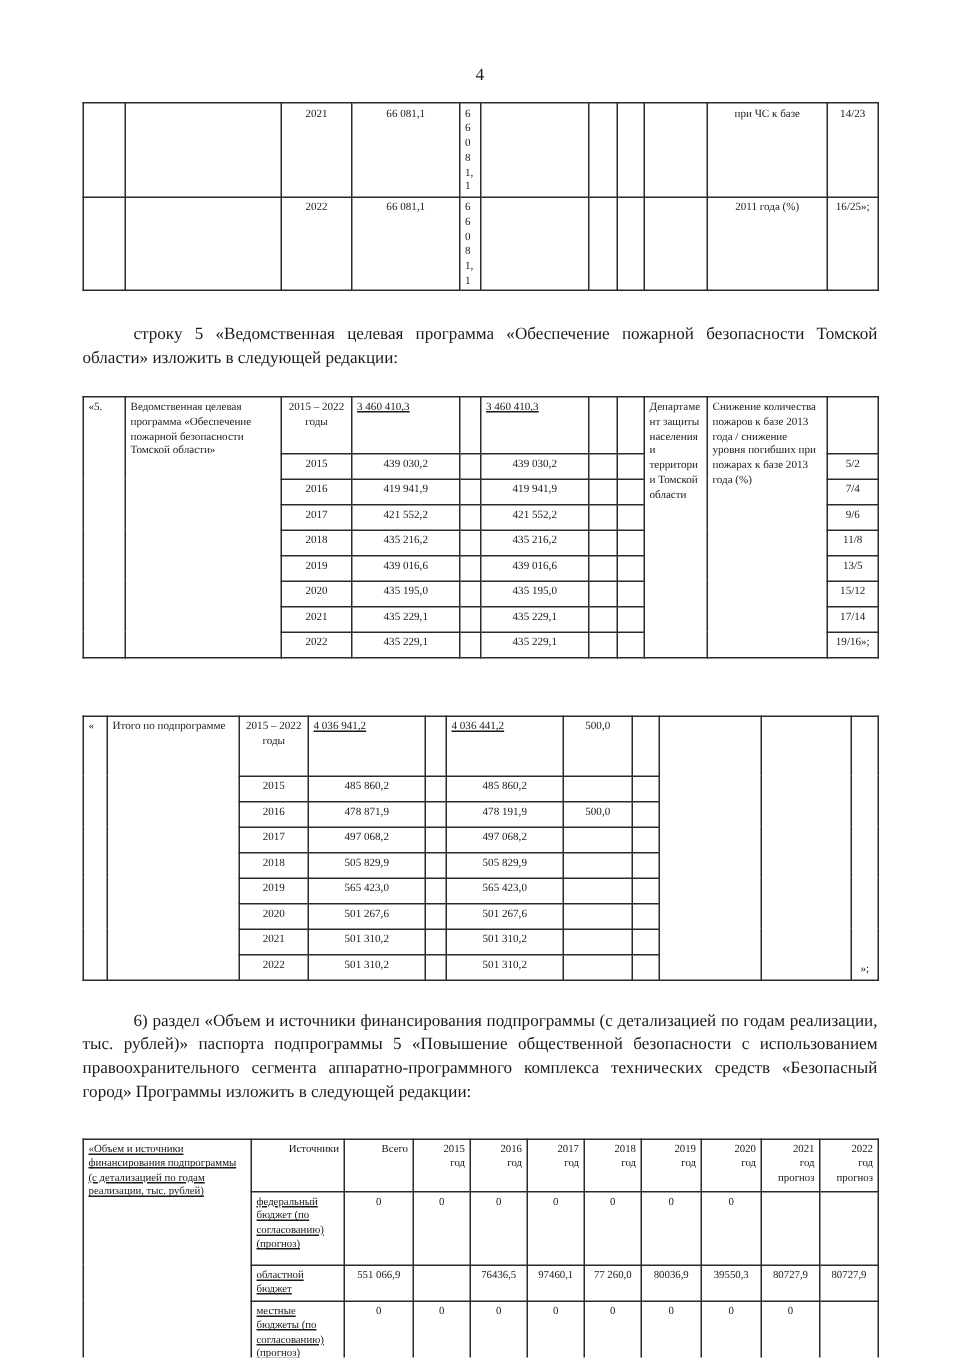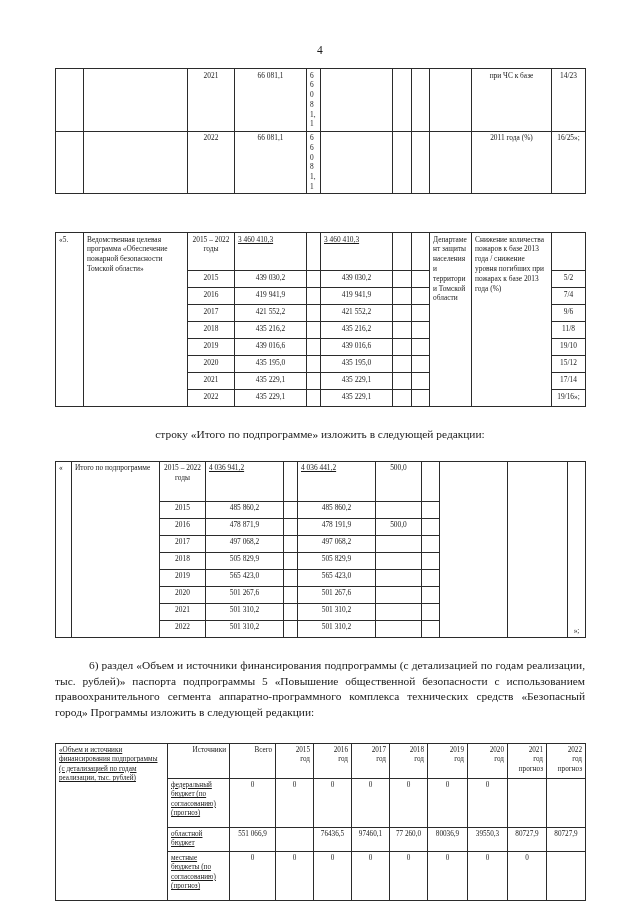--- a/index.html
+++ b/index.html
@@ -123,20 +123,21 @@
         <td></td>
         <td></td>
         <td></td>
         <td class="c mid">2011 года (%)</td>
         <td class="c mid">16/25»;</td>
       </tr>
     </tbody>
   </table>
 
   <div class="gap-a"></div>
+  <p class="body-par">строку 5 «Ведомственная целевая программа «Обеспечение пожарной безопасности Томской области» изложить в следующей редакции:</p>
   <div class="gap-b"></div>
 
   <table class="doc t2">
     <colgroup>
       <col style="width:28px">
         <col style="width:104px">
         <col style="width:47px">
       <col style="width:72px">
         <col style="width:14px">
         <col style="width:72px">
@@ -196,21 +197,21 @@
         <td></td>
         <td class="c mid">11/8</td>
       </tr>
       <tr>
         <td class="c mid" style="height:13px">2019</td>
         <td class="c mid">439 016,6</td>
         <td></td>
         <td class="c mid">439 016,6</td>
         <td></td>
         <td></td>
-        <td class="c mid">19/10</td>
+        <td class="c mid">13/5</td>
       </tr>
       <tr>
         <td class="c mid" style="height:13px">2020</td>
         <td class="c mid">435 195,0</td>
         <td></td>
         <td class="c mid">435 195,0</td>
         <td></td>
         <td></td>
         <td class="c mid">15/12</td>
       </tr>
@@ -229,21 +230,20 @@
         <td></td>
         <td class="c mid">435 229,1</td>
         <td></td>
         <td></td>
         <td class="c mid">19/16»;</td>
       </tr>
     </tbody>
   </table>
 
   <div class="gap-c"></div>
-  <p class="center-par">строку «Итого по подпрограмме» изложить в следующей редакции:</p>
   <div class="gap-d"></div>
 
   <table class="doc t3">
     <colgroup>
       <col style="width:16px">
         <col style="width:88px">
         <col style="width:46px">
       <col style="width:78px">
         <col style="width:14px">
         <col style="width:78px">

